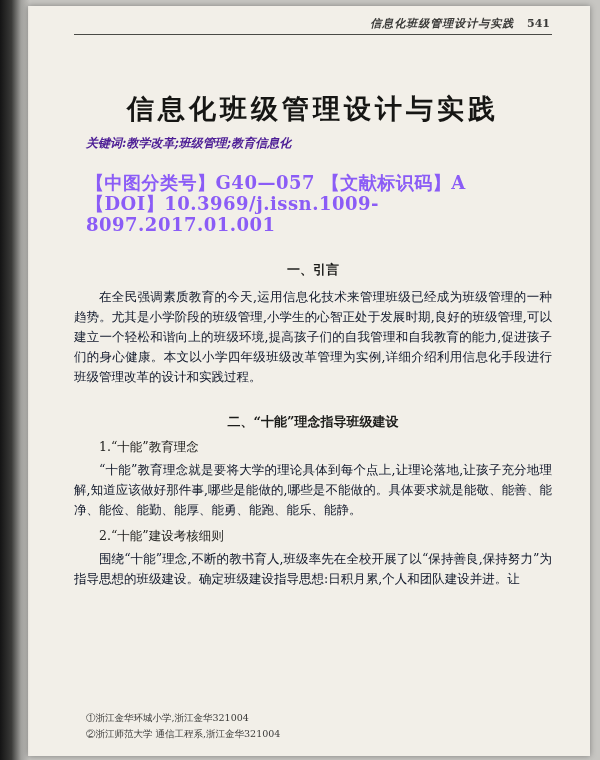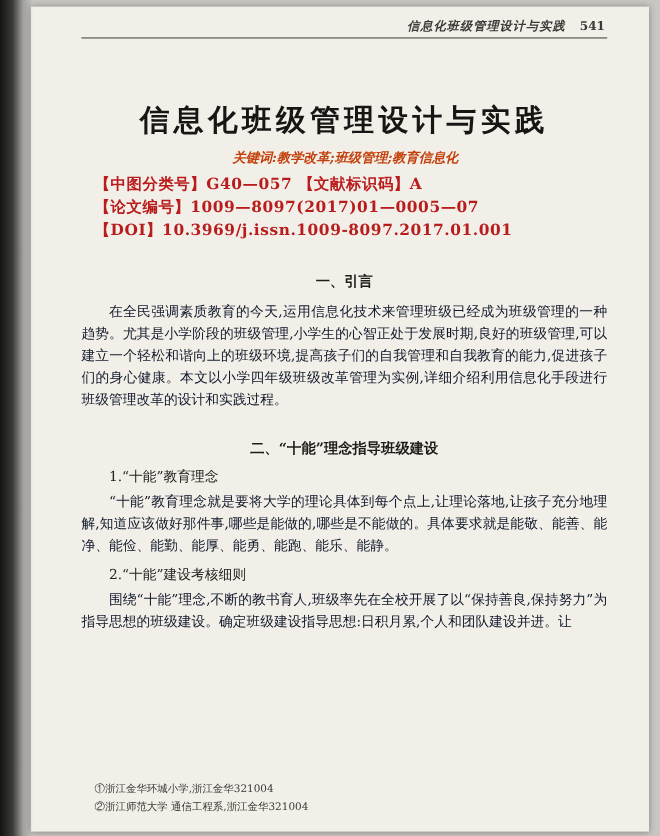--- a/index.html
+++ b/index.html
@@ -49,25 +49,25 @@
   .authors sup{font-size:8px;letter-spacing:0;}
   
   .abstract{
     margin:46px 10px 0 12px;
     font-size:12px;line-height:19px;
     font-weight:bold;font-style:italic;
     text-align:justify;text-indent:2em;color:#30302e;
   }
   .keywords{
     margin:8px 10px 0 12px;
-    font-size:12px;font-weight:bold;font-style:italic;color:#c2410c;text-align:center;
+    font-size:12px;font-weight:bold;font-style:italic;color:#4c1d95;
   }
   .meta{
-    margin:6px 10px 0 12px;
-    font-size:14px;line-height:21px;font-weight:bold;color:#b91c1c;
+    margin:20px 10px 0 12px;
+    font-size:18px;line-height:21px;font-weight:bold;color:#8b5cf6;
     letter-spacing:.5px;
   }
   
   .section-heading{
     margin:26px 0 8px 0;
     font-size:13px;font-weight:bold;color:#1c1c1a;text-align:center;
   }
   .para{
     margin:0;
     font-size:12.5px;line-height:20px;
@@ -97,21 +97,20 @@
       <div class="header-rule"></div>
 
       <h1 class="title">信息化班级管理设计与实践</h1>
 
 
 
       <div class="keywords"><span>关键词:</span><span>教学改革;班级管理;教育信息化</span></div>
 
       <div class="meta">
         <div>【中图分类号】G40—057 【文献标识码】A</div>
-        <div>【论文编号】1009—8097(2017)01—0005—07</div>
         <div>【DOI】10.3969/j.issn.1009-8097.2017.01.001</div>
       </div>
 
       <div class="section-heading">一、引言</div>
       <p class="para">在全民强调素质教育的今天,运用信息化技术来管理班级已经成为班级管理的一种趋势。尤其是小学阶段的班级管理,小学生的心智正处于发展时期,良好的班级管理,可以建立一个轻松和谐向上的班级环境,提高孩子们的自我管理和自我教育的能力,促进孩子们的身心健康。本文以小学四年级班级改革管理为实例,详细介绍利用信息化手段进行班级管理改革的设计和实践过程。</p>
 
       <div class="section-heading">二、“十能”理念指导班级建设</div>
       <div class="sub-heading">1.“十能”教育理念</div>
       <p class="para">“十能”教育理念就是要将大学的理论具体到每个点上,让理论落地,让孩子充分地理解,知道应该做好那件事,哪些是能做的,哪些是不能做的。具体要求就是能敬、能善、能净、能俭、能勤、能厚、能勇、能跑、能乐、能静。</p>
       <div class="sub-heading">2.“十能”建设考核细则</div>

